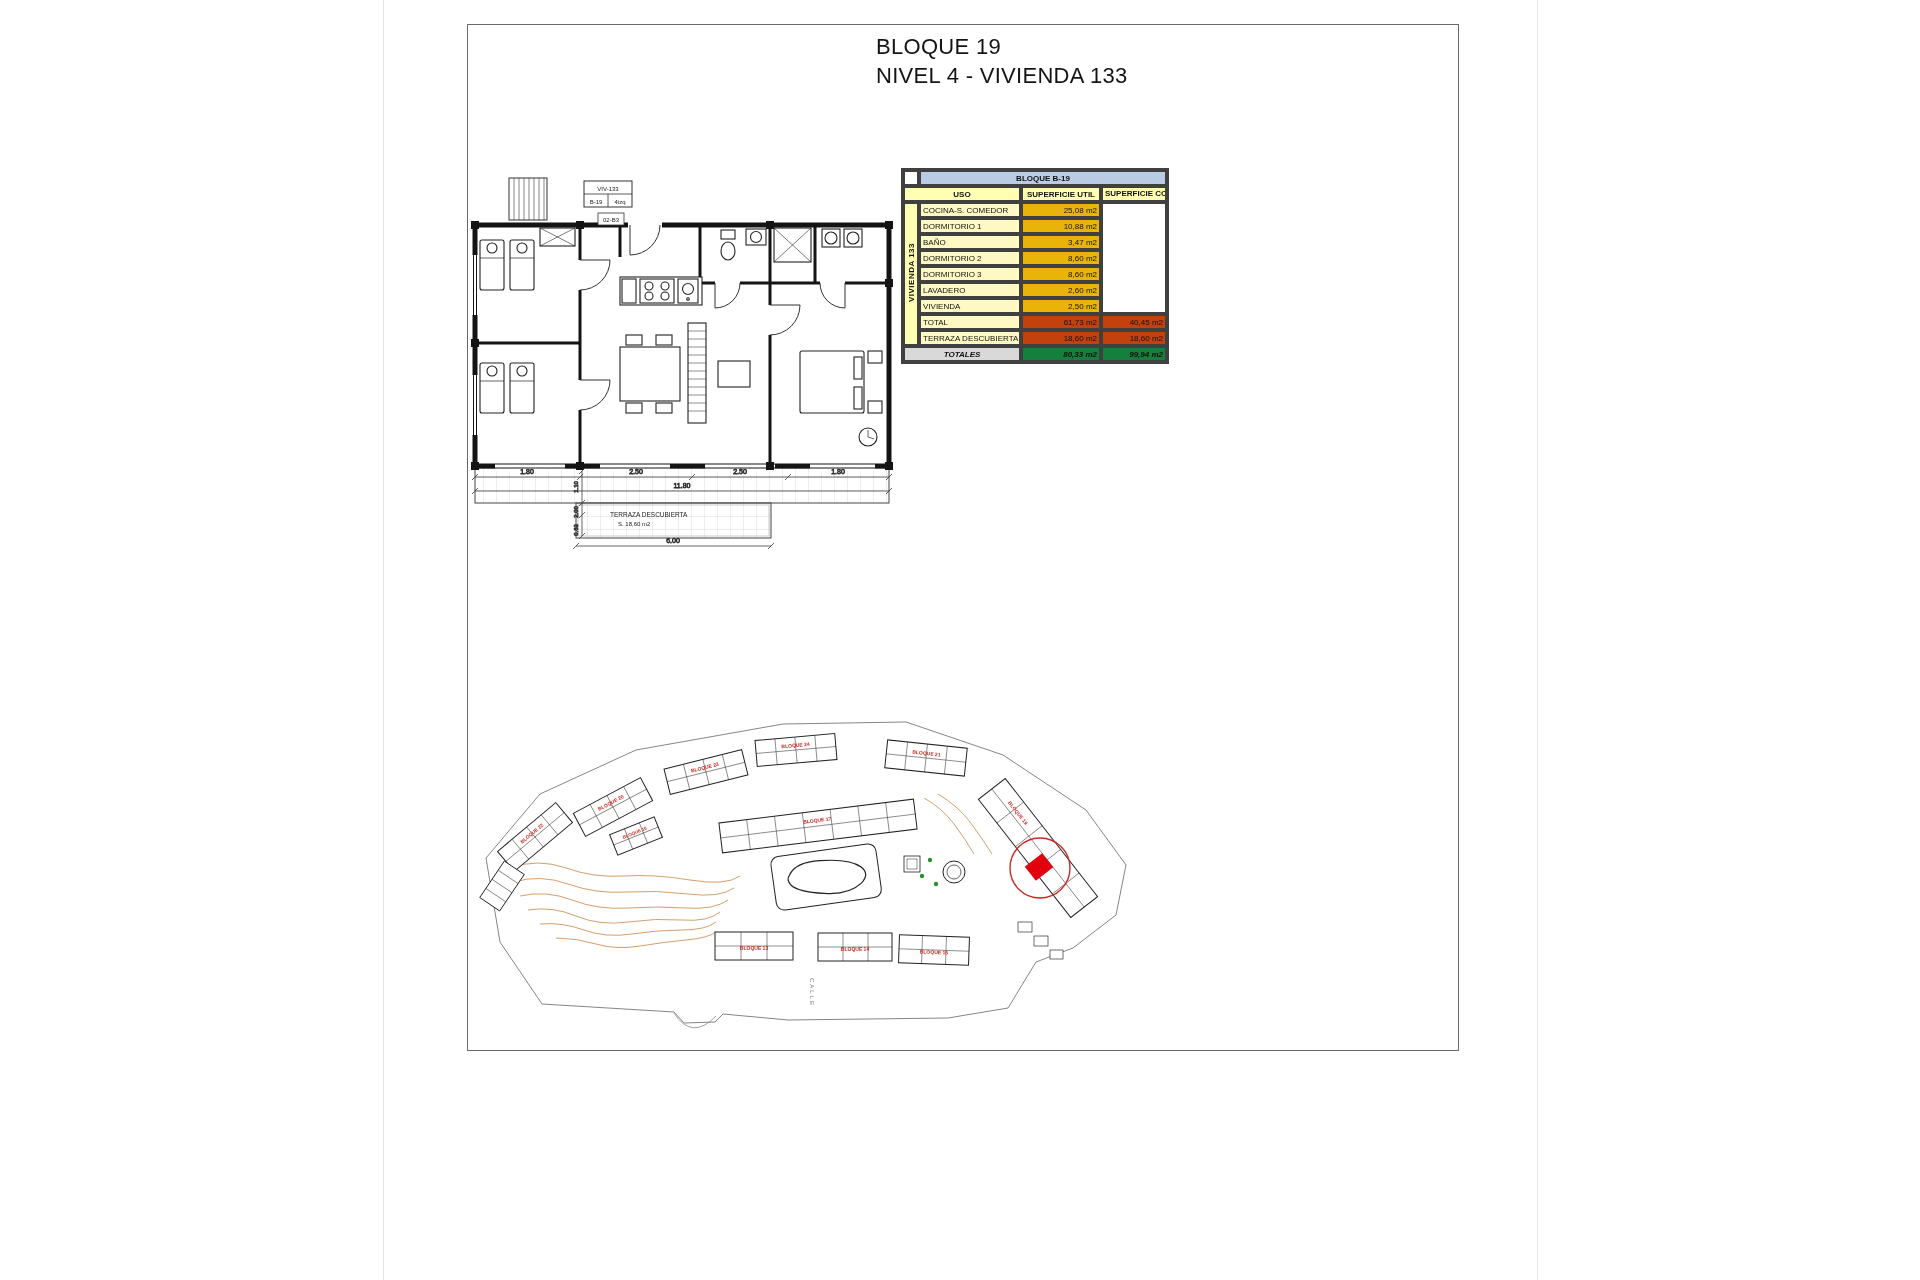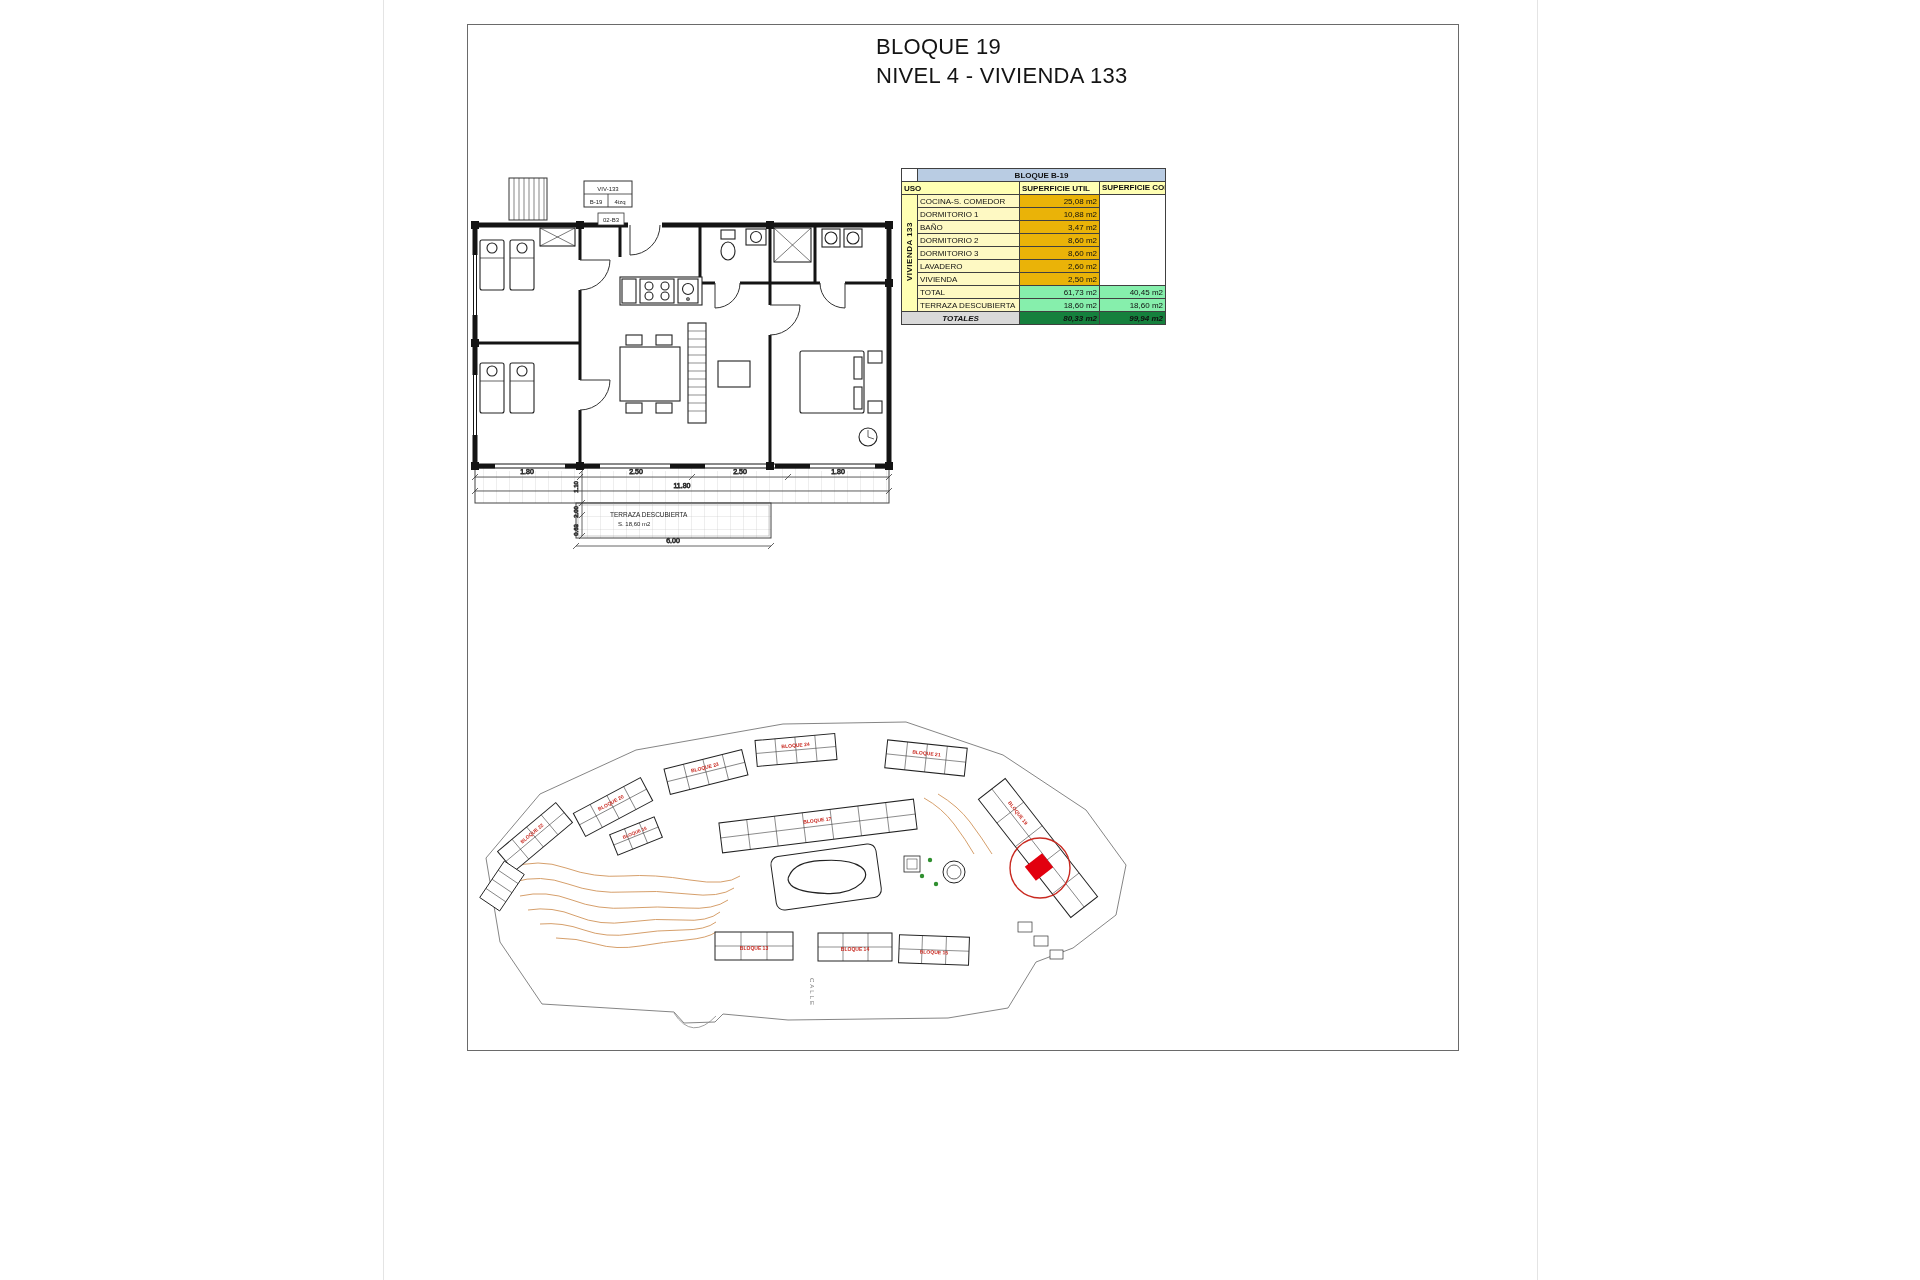--- a/index.html
+++ b/index.html
@@ -8,32 +8,32 @@
   .scan-line{position:absolute;top:0;bottom:0;width:1px;background:#e4e4e4;}
   .sheet{position:absolute;left:467px;top:24px;width:990px;height:1025px;
          background:#fff;border:1px solid #6a6a6a;}
   .sheet-title{position:absolute;left:408px;top:8px;font-size:22px;font-weight:500;
                color:#141414;line-height:1.3;letter-spacing:.3px;white-space:nowrap;}
   .plan-svg{position:absolute;left:2px;top:140px;}
   .site-svg{position:absolute;left:10px;top:685px;}
 
   table.areas{position:absolute;left:433px;top:143px;border-collapse:collapse;
               table-layout:fixed;width:264px;background:#fff;}
-  table.areas td{border:1px solid #404040;font-size:8px;padding:0 2px;height:12px;
+  table.areas td{border:4px solid #404040;font-size:8px;padding:0 2px;height:12px;
                  color:#111;overflow:hidden;white-space:nowrap;vertical-align:middle;}
   td.c-title{background:#b9cce3;text-align:center;font-weight:bold;font-size:8.5px;height:13px;}
   td.c-empty{border:none;background:transparent;}
-  td.c-head{background:#ffffb3;font-weight:bold;font-size:8px;margin-top:46px;}
+  td.c-head{background:#ffffb3;text-align:center;font-weight:bold;font-size:8px;margin-top:46px;}
   td.c-head-sm{font-size:7px;white-space:normal;line-height:1.05;}
   td.c-side{background:#ffffb3;text-align:center;padding:0;}
   .vert{display:inline-block;writing-mode:vertical-rl;transform:rotate(180deg);
         font-size:8px;font-weight:bold;letter-spacing:.5px;}
   td.c-uso{background:#fef9c3;font-weight:normal;font-size:7.5px;}
   td.c-val{text-align:right;background:#eab308;}
-  td.c-green{background:#86efac;}
+  td.c-green{background:#c2410c;}
   td.c-blank{background:#fff;}
   td.c-totlbl{background:#d9d9d9;font-weight:bold;text-align:center;}
   td.c-tot{background:#15803d;font-weight:bold;}
   .r-totals td{height:14px;font-style:italic;}
 
   text{font-family:"Liberation Sans",sans-serif;}
   .dim{font-size:7px;fill:#333;text-anchor:middle;}
   .dimv{font-size:6px;fill:#333;text-anchor:middle;}
   .tiny{font-size:6px;fill:#222;text-anchor:middle;}
   .terr{font-size:6.5px;fill:#222;}

